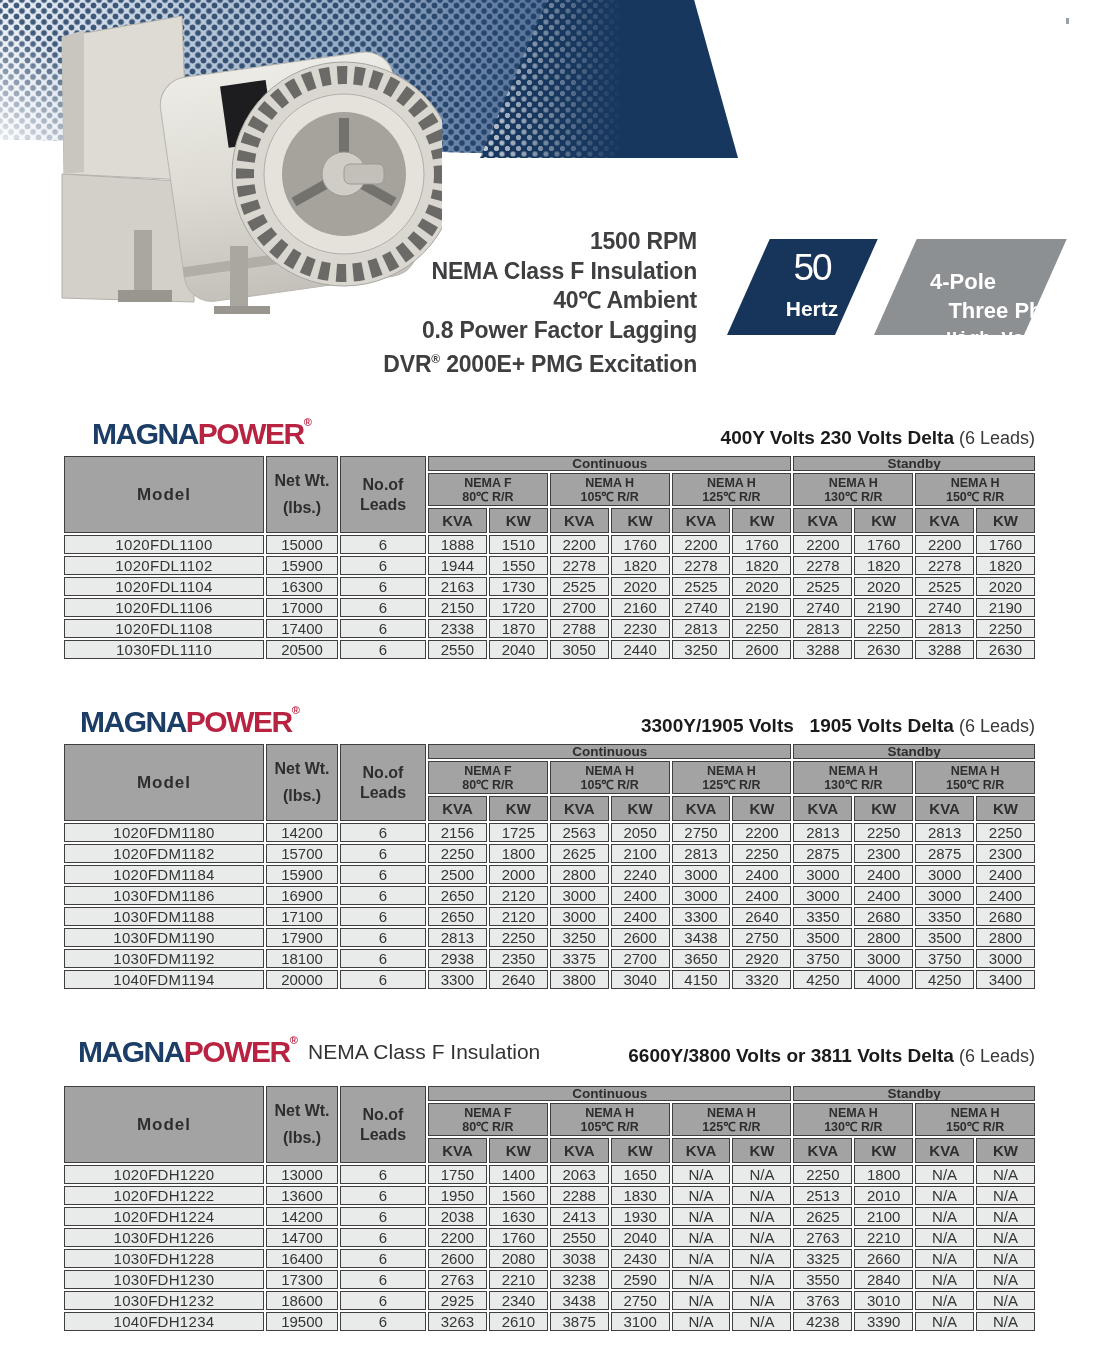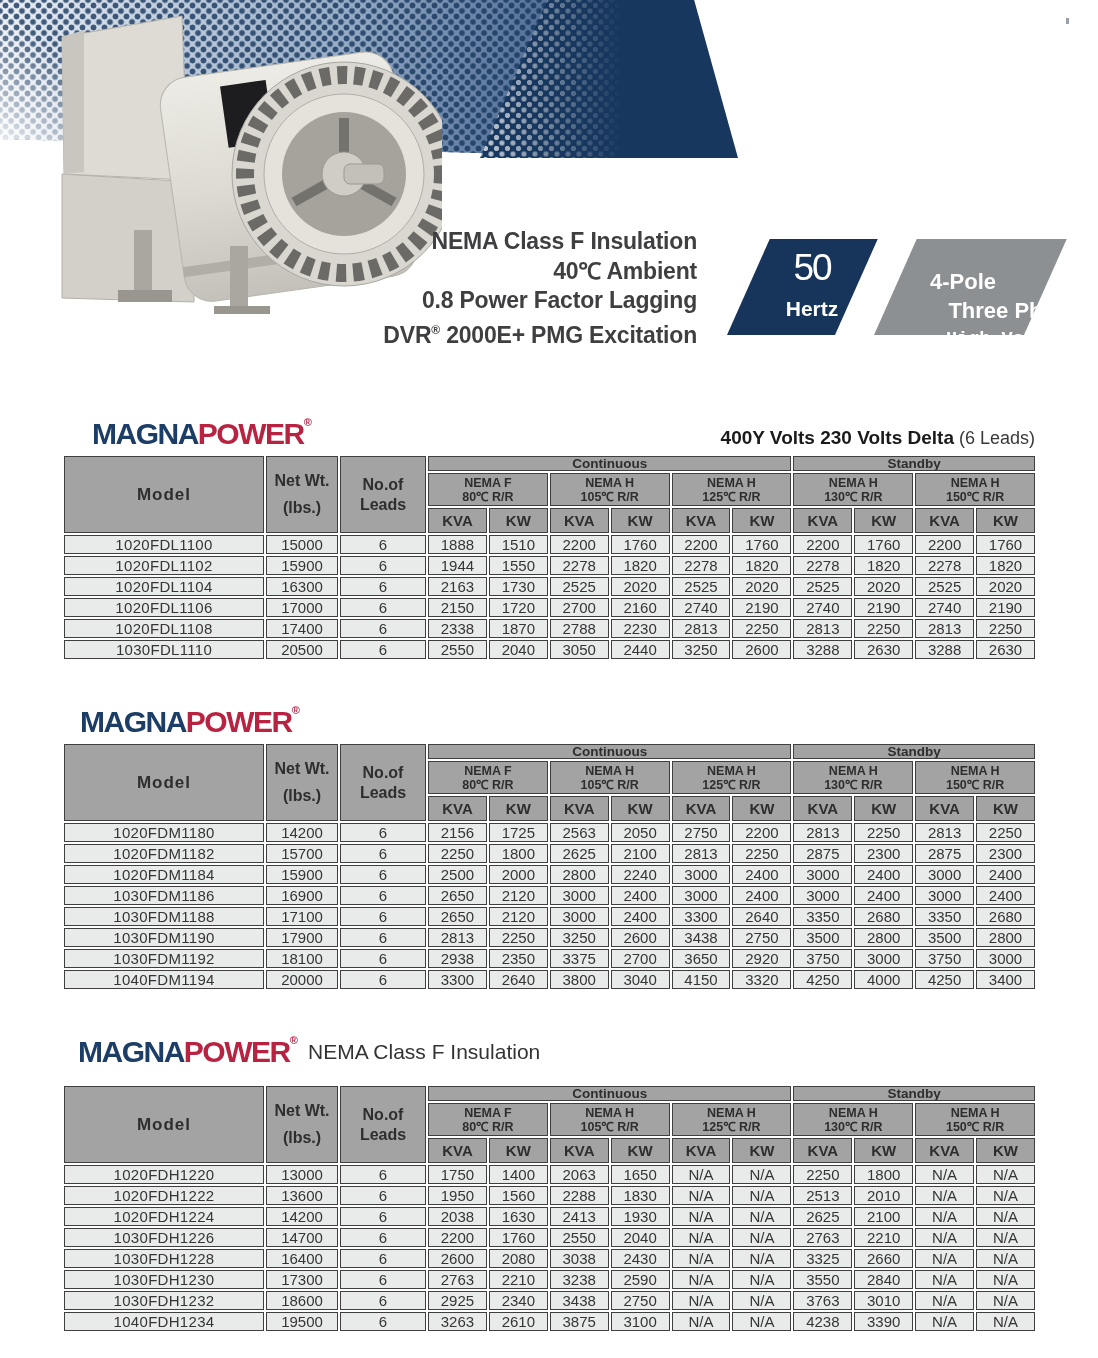--- a/index.html
+++ b/index.html
@@ -113,20 +113,21 @@
     <g stroke="#74726c" stroke-width="10">
       <line x1="322" y1="172" x2="322" y2="116"></line>
         <line x1="322" y1="172" x2="372" y2="200"></line>
       <line x1="322" y1="172" x2="272" y2="200"></line>
     </g>
     <circle cx="322" cy="172" r="22" fill="#cfcdc6" stroke="#9b9992"></circle>
     <rect x="322" y="162" width="40" height="20" rx="6" fill="#c2c0b9" stroke="#9b9992"></rect>
   </svg>
 
   <div class="spec-text">
+    <div>1500 RPM</div>
     <div>NEMA Class F Insulation</div>
     <div>40℃ Ambient</div>
     <div>0.8 Power Factor Lagging</div>
     <div><span>DVR</span><sup>®</sup><span> 2000E+ PMG Excitation</span></div>
   </div>
 
   <div class="badge-hz"></div>
   <div class="badge-pole"></div>
   <div class="hz-text">
     <div class="hz-value">50</div>
@@ -283,20 +284,21 @@
           </tr>
         </tbody>
   </table>
     </div>
   <div class="tblock" id="b2">
   <div class="bhead">
     <div class="logo">
       <span class="logo-p1">MAGNA</span><span class="logo-p2">POWER</span><span class="logo-reg">®</span>
     </div>
 
+    <div class="ttl"><span>3300Y/1905 Volts   1905 Volts Delta</span><span class="ttl-suffix"> (6 Leads)</span></div>
   </div>
   <table class="spec">
     <colgroup>
           <col style="width:200px">
           <col style="width:72px">
           <col style="width:86px">
       <col style="width:58.9px">
           <col style="width:58.9px">
           <col style="width:58.9px">
           <col style="width:58.9px">
@@ -458,20 +460,21 @@
           </tr>
         </tbody>
   </table>
     </div>
   <div class="tblock" id="b3">
   <div class="bhead">
     <div class="logo">
       <span class="logo-p1">MAGNA</span><span class="logo-p2">POWER</span><span class="logo-reg">®</span>
     </div>
     <div class="pre-title">NEMA Class F Insulation</div>
+    <div class="ttl"><span>6600Y/3800 Volts or 3811 Volts Delta</span><span class="ttl-suffix"> (6 Leads)</span></div>
   </div>
   <table class="spec">
     <colgroup>
           <col style="width:200px">
           <col style="width:72px">
           <col style="width:86px">
       <col style="width:58.9px">
           <col style="width:58.9px">
           <col style="width:58.9px">
           <col style="width:58.9px">

